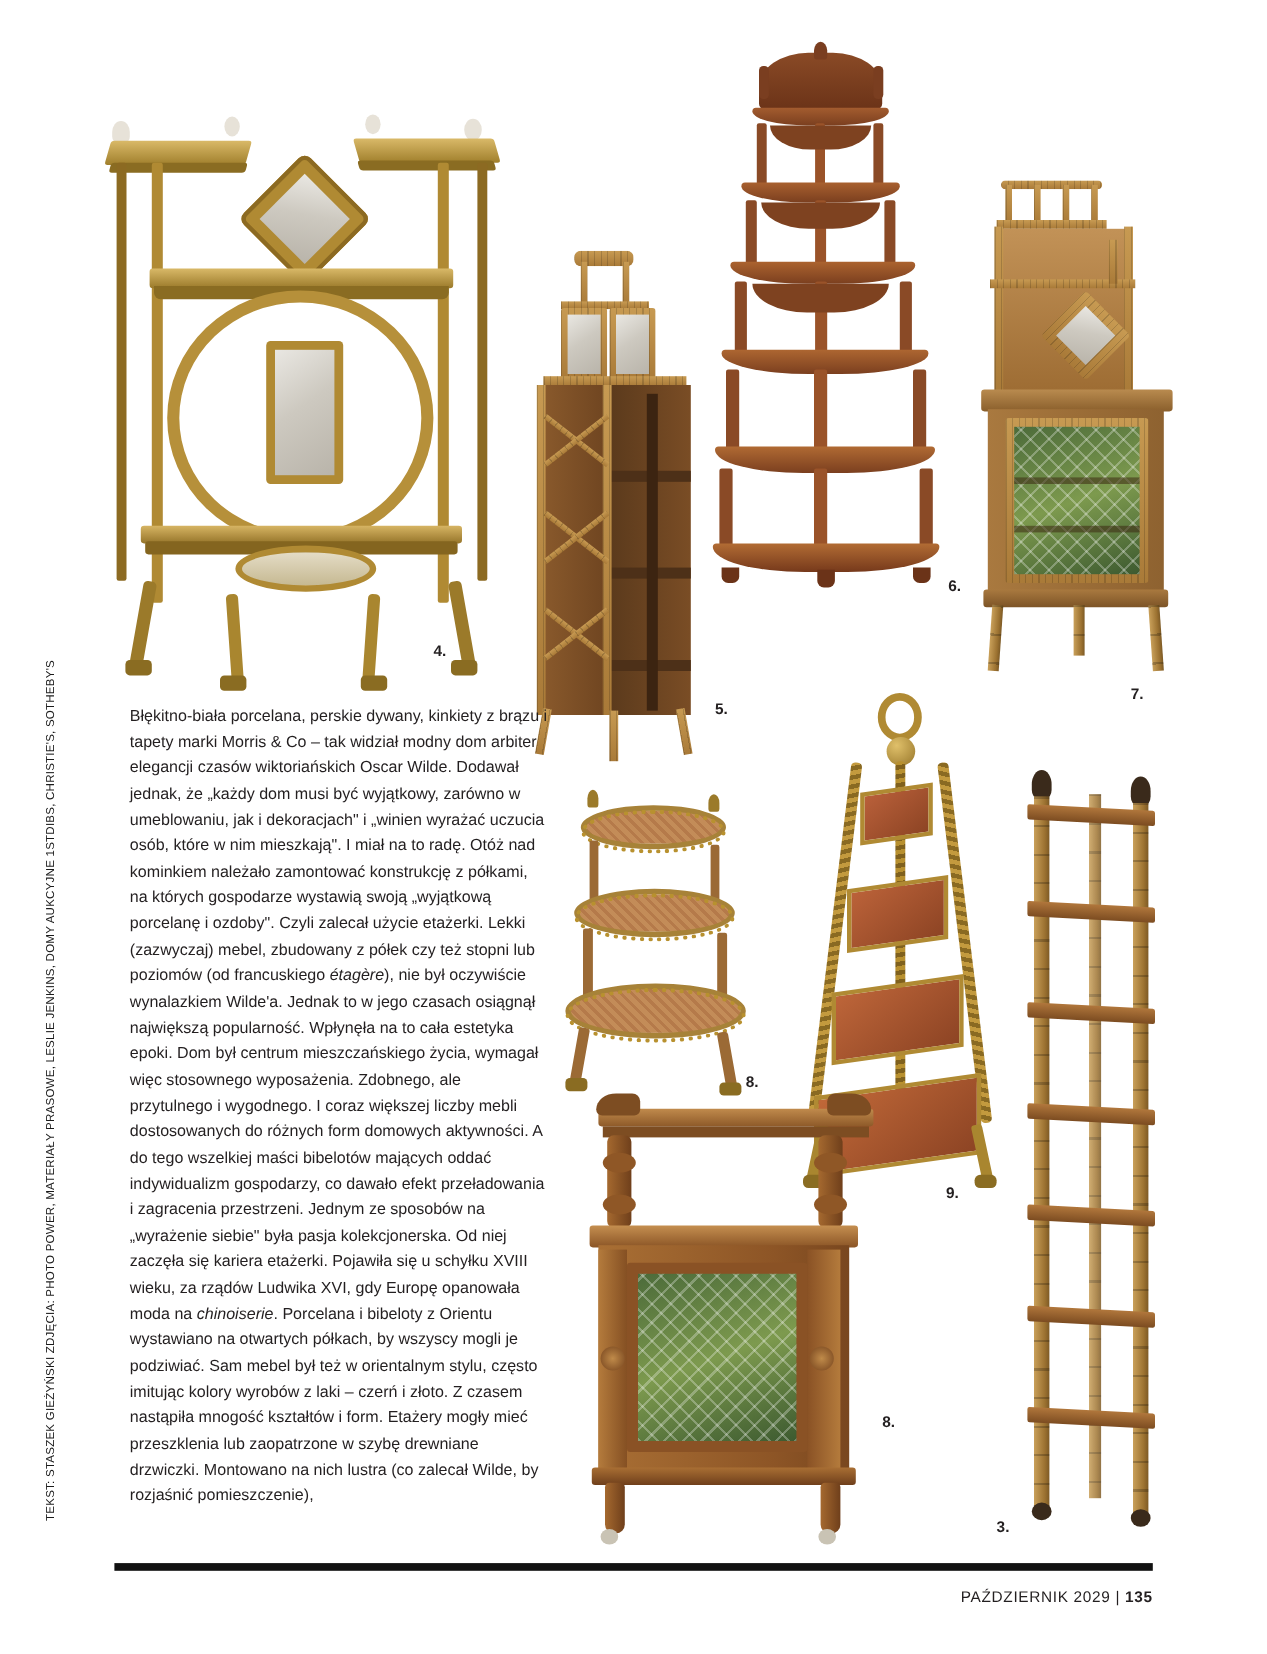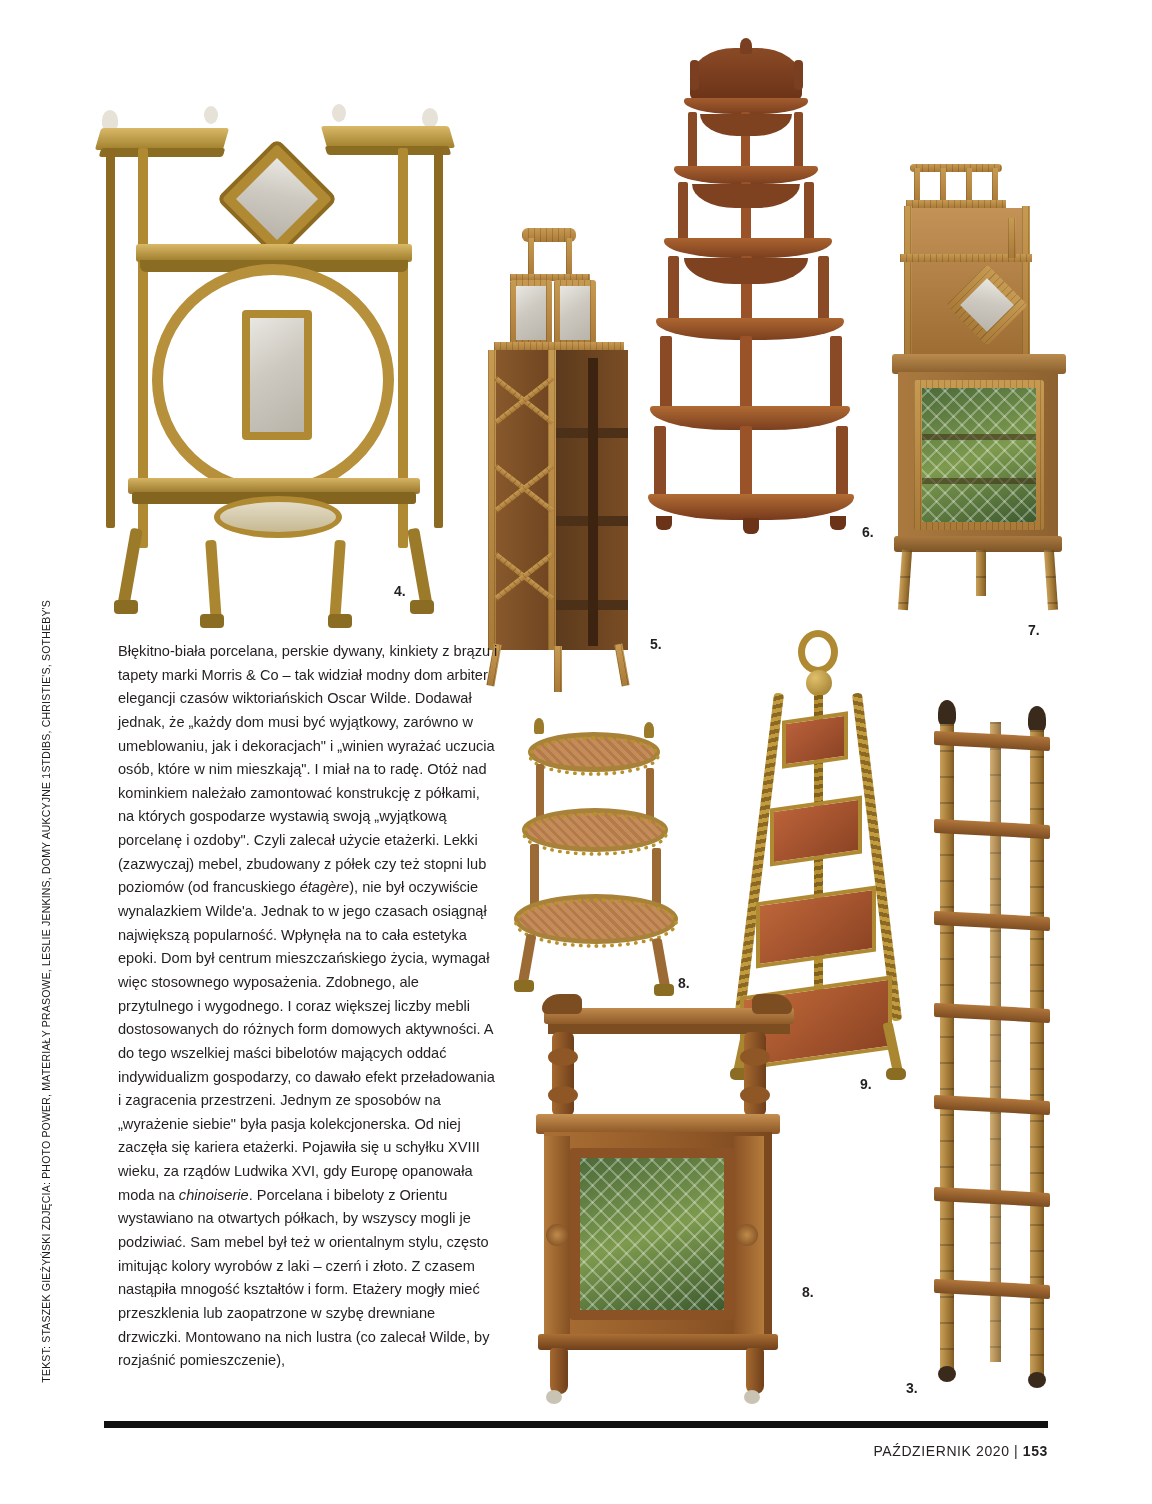--- a/index.html
+++ b/index.html
@@ -384,16 +384,16 @@
   <div class="obj" style="left:98px;top:672px;width:18px;height:16px;background:#3a2a1b;border-radius:50%;"></div>
 </div>
 <div class="fignum" style="left:906px; top:1380px;">3.</div>
 
 <div class="article">
   <p><span>Błękitno-biała porcelana, perskie dywany, kinkiety z brązu i tapety marki Morris &amp; Co – tak widział modny dom arbiter elegancji czasów wiktoriańskich Oscar Wilde. Dodawał jednak, że „każdy dom musi być wyjątkowy, zarówno w umeblowaniu, jak i dekoracjach" i „winien wyrażać uczucia osób, które w nim mieszkają". I miał na to radę. Otóż nad kominkiem należało zamontować konstrukcję z półkami, na których gospodarze wystawią swoją „wyjątkową porcelanę i ozdoby". Czyli zalecał użycie etażerki. Lekki (zazwyczaj) mebel, zbudowany z półek czy też stopni lub poziomów (od francuskiego <i>étagère</i>), nie był oczywiście wynalazkiem Wilde'a. Jednak to w jego czasach osiągnął największą popularność. Wpłynęła na to cała estetyka epoki. Dom był centrum mieszczańskiego życia, wymagał więc stosownego wyposażenia. Zdobnego, ale przytulnego i wygodnego. I coraz większej liczby mebli dostosowanych do różnych form domowych aktywności. A do tego wszelkiej maści bibelotów mających oddać indywidualizm gospodarzy, co dawało efekt przeładowania i zagracenia przestrzeni. Jednym ze sposobów na „wyrażenie siebie" była pasja kolekcjonerska. Od niej zaczęła się kariera etażerki. Pojawiła się u schyłku XVIII wieku, za rządów Ludwika XVI, gdy Europę opanowała moda na <i>chinoiserie</i>. Porcelana i bibeloty z Orientu wystawiano na otwartych półkach, by wszyscy mogli je podziwiać. Sam mebel był też w orientalnym stylu, często imitując kolory wyrobów z laki – czerń i złoto. Z czasem nastąpiła mnogość kształtów i form. Etażery mogły mieć przeszklenia lub zaopatrzone w szybę drewniane drzwiczki. Montowano na nich lustra (co zalecał Wilde, by rozjaśnić pomieszczenie),</span></p>
 </div>
 
 <div class="footer-rule"></div>
 <div class="footer-text">
-  <span>PAŹDZIERNIK 2020</span>
+  <span>PAŹDZIERNIK 2029</span>
   <span> |</span>
-  <span class="pg">153</span>
+  <span class="pg">135</span>
 </div>
 
 </body></html>

